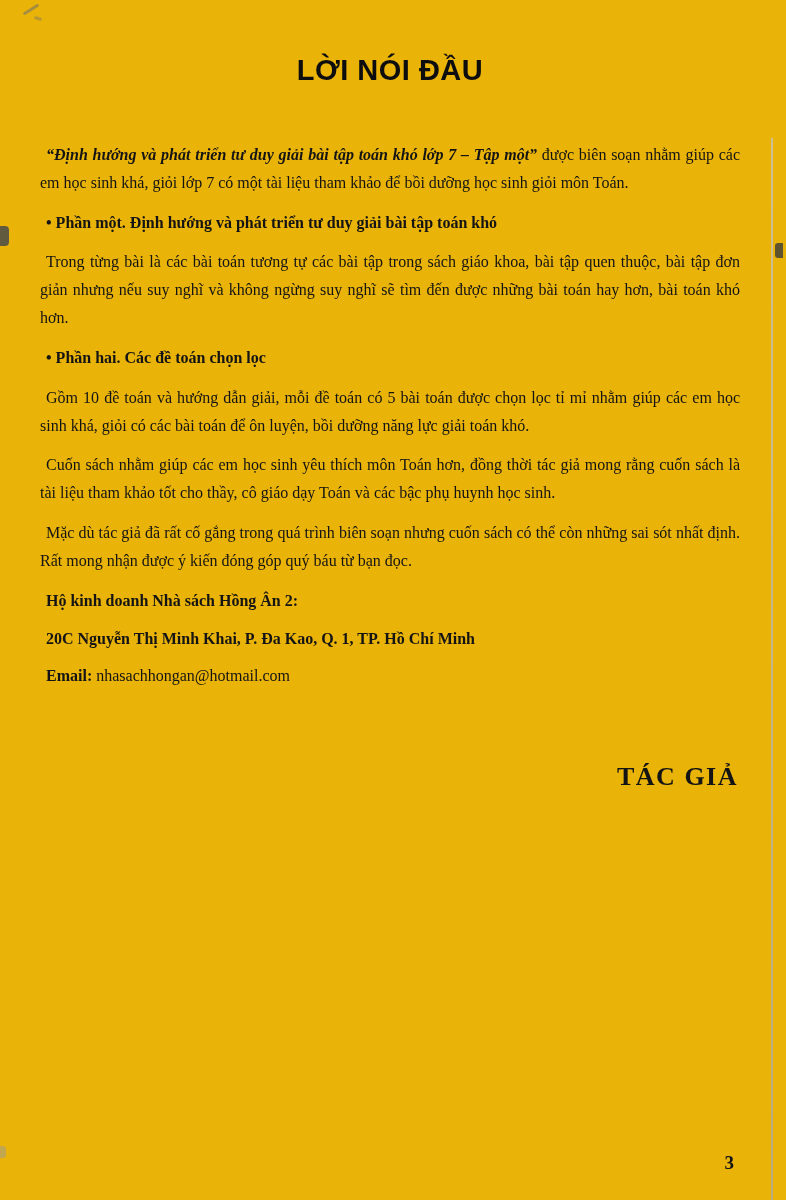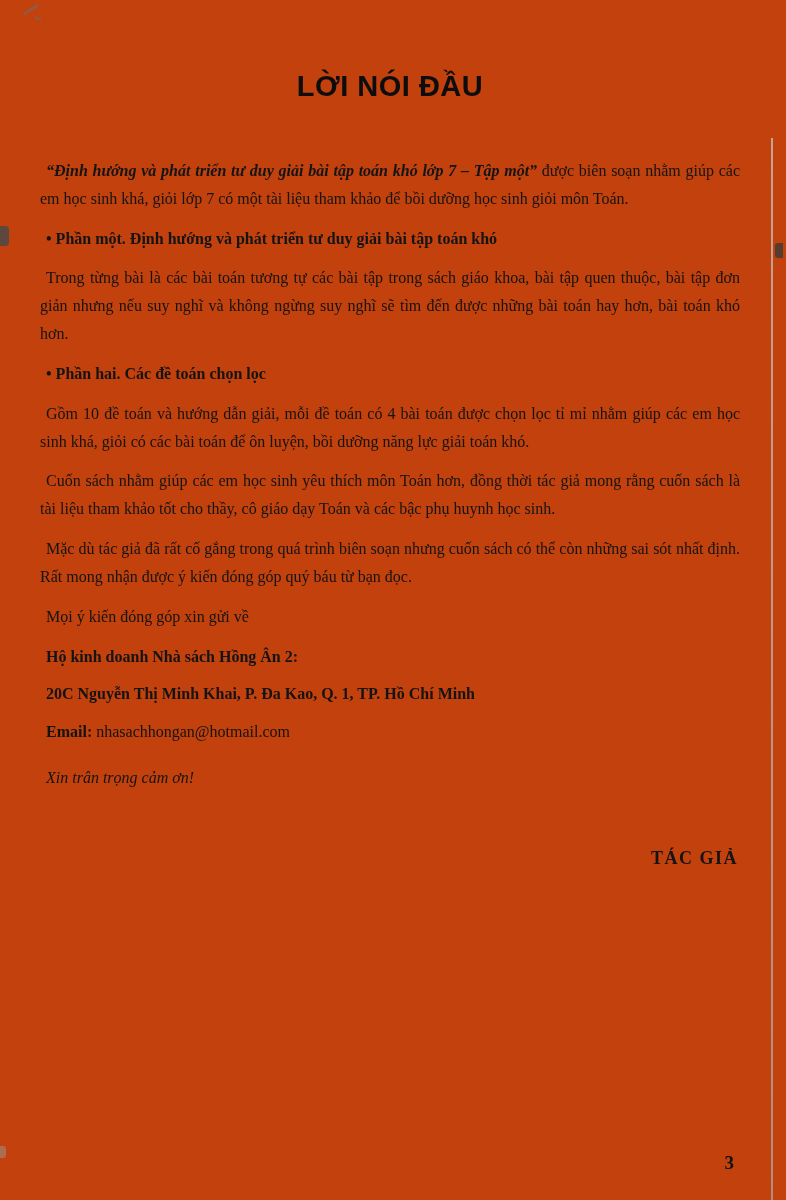--- a/index.html
+++ b/index.html
@@ -5,23 +5,23 @@
   html, body {
     margin: 0;
     padding: 0;
     background: #ffffff;
   }
   .page {
     position: relative;
     width: 786px;
     height: 1200px;
     margin: 0 auto;
-    background: #c2410c;
+    background: #eab308;
     box-sizing: border-box;
-    padding: 70px 46px 0 40px;
+    padding: 54px 46px 0 40px;
     color: #141414;
     font-family: "Liberation Serif", serif;
     overflow: hidden;
   }
   .title {
     font-family: "Liberation Sans", sans-serif;
     font-weight: 700;
     font-size: 29px;
     letter-spacing: 0.5px;
     text-align: center;
@@ -52,24 +52,24 @@
   .addr .normal {
     font-weight: 400;
     margin-top: 24px;
   }
   .closing {
     font-style: italic;
     margin-top: 18px !important;
   }
   .sig {
     font-weight: 700;
-    font-size: 18px;
+    font-size: 26px;
     text-align: right;
     letter-spacing: 1.5px;
-    margin-top: 56px;
+    margin-top: 72px;
     padding-right: 2px;
   }
   .pagenum {
     position: absolute;
     right: 52px;
     bottom: 26px;
     font-weight: 700;
     font-size: 19px;
   }
   
@@ -138,34 +138,32 @@
   <p><span class="lead">“Định hướng và phát triển tư duy giải bài tập toán khó lớp 7 – Tập một”</span>
     <span>được biên soạn nhằm giúp các em học sinh khá, giỏi lớp 7 có một tài liệu tham khảo để bồi dưỡng học sinh giỏi môn Toán.</span></p>
 
 
   <p class="bullet">• Phần một. Định hướng và phát triển tư duy giải bài tập toán khó</p>
 
   <p>Trong từng bài là các bài toán tương tự các bài tập trong sách giáo khoa, bài tập quen thuộc, bài tập đơn giản nhưng nếu suy nghĩ và không ngừng suy nghĩ sẽ tìm đến được những bài toán hay hơn, bài toán khó hơn.</p>
 
   <p class="bullet">• Phần hai. Các đề toán chọn lọc</p>
 
-  <p>Gồm 10 đề toán và hướng dẫn giải, mỗi đề toán có 4 bài toán được chọn lọc tỉ mỉ nhằm giúp các em học sinh khá, giỏi có các bài toán để ôn luyện, bồi dưỡng năng lực giải toán khó.</p>
+  <p>Gồm 10 đề toán và hướng dẫn giải, mỗi đề toán có 5 bài toán được chọn lọc tỉ mỉ nhằm giúp các em học sinh khá, giỏi có các bài toán để ôn luyện, bồi dưỡng năng lực giải toán khó.</p>
 
   <p>Cuốn sách nhằm giúp các em học sinh yêu thích môn Toán hơn, đồng thời tác giả mong rằng cuốn sách là tài liệu tham khảo tốt cho thầy, cô giáo dạy Toán và các bậc phụ huynh học sinh.</p>
 
   <p>Mặc dù tác giả đã rất cố gắng trong quá trình biên soạn nhưng cuốn sách có thể còn những sai sót nhất định. Rất mong nhận được ý kiến đóng góp quý báu từ bạn đọc.</p>
 
-  <p>Mọi ý kiến đóng góp xin gửi về</p>
 
   <p class="addr">Hộ kinh doanh Nhà sách Hồng Ân 2:</p>
 
   <p class="addr">20C Nguyễn Thị Minh Khai, P. Đa Kao, Q. 1, TP. Hồ Chí Minh</p>
 
   <p class="addr"><span>Email:</span>
     <span class="normal">nhasachhongan@hotmail.com</span></p>
 
-  <p class="closing">Xin trân trọng cảm ơn!</p>
 
   <div class="sig">TÁC GIẢ</div>
 
   <div class="pagenum">3</div>
 
 </div>
 
 </body></html>

